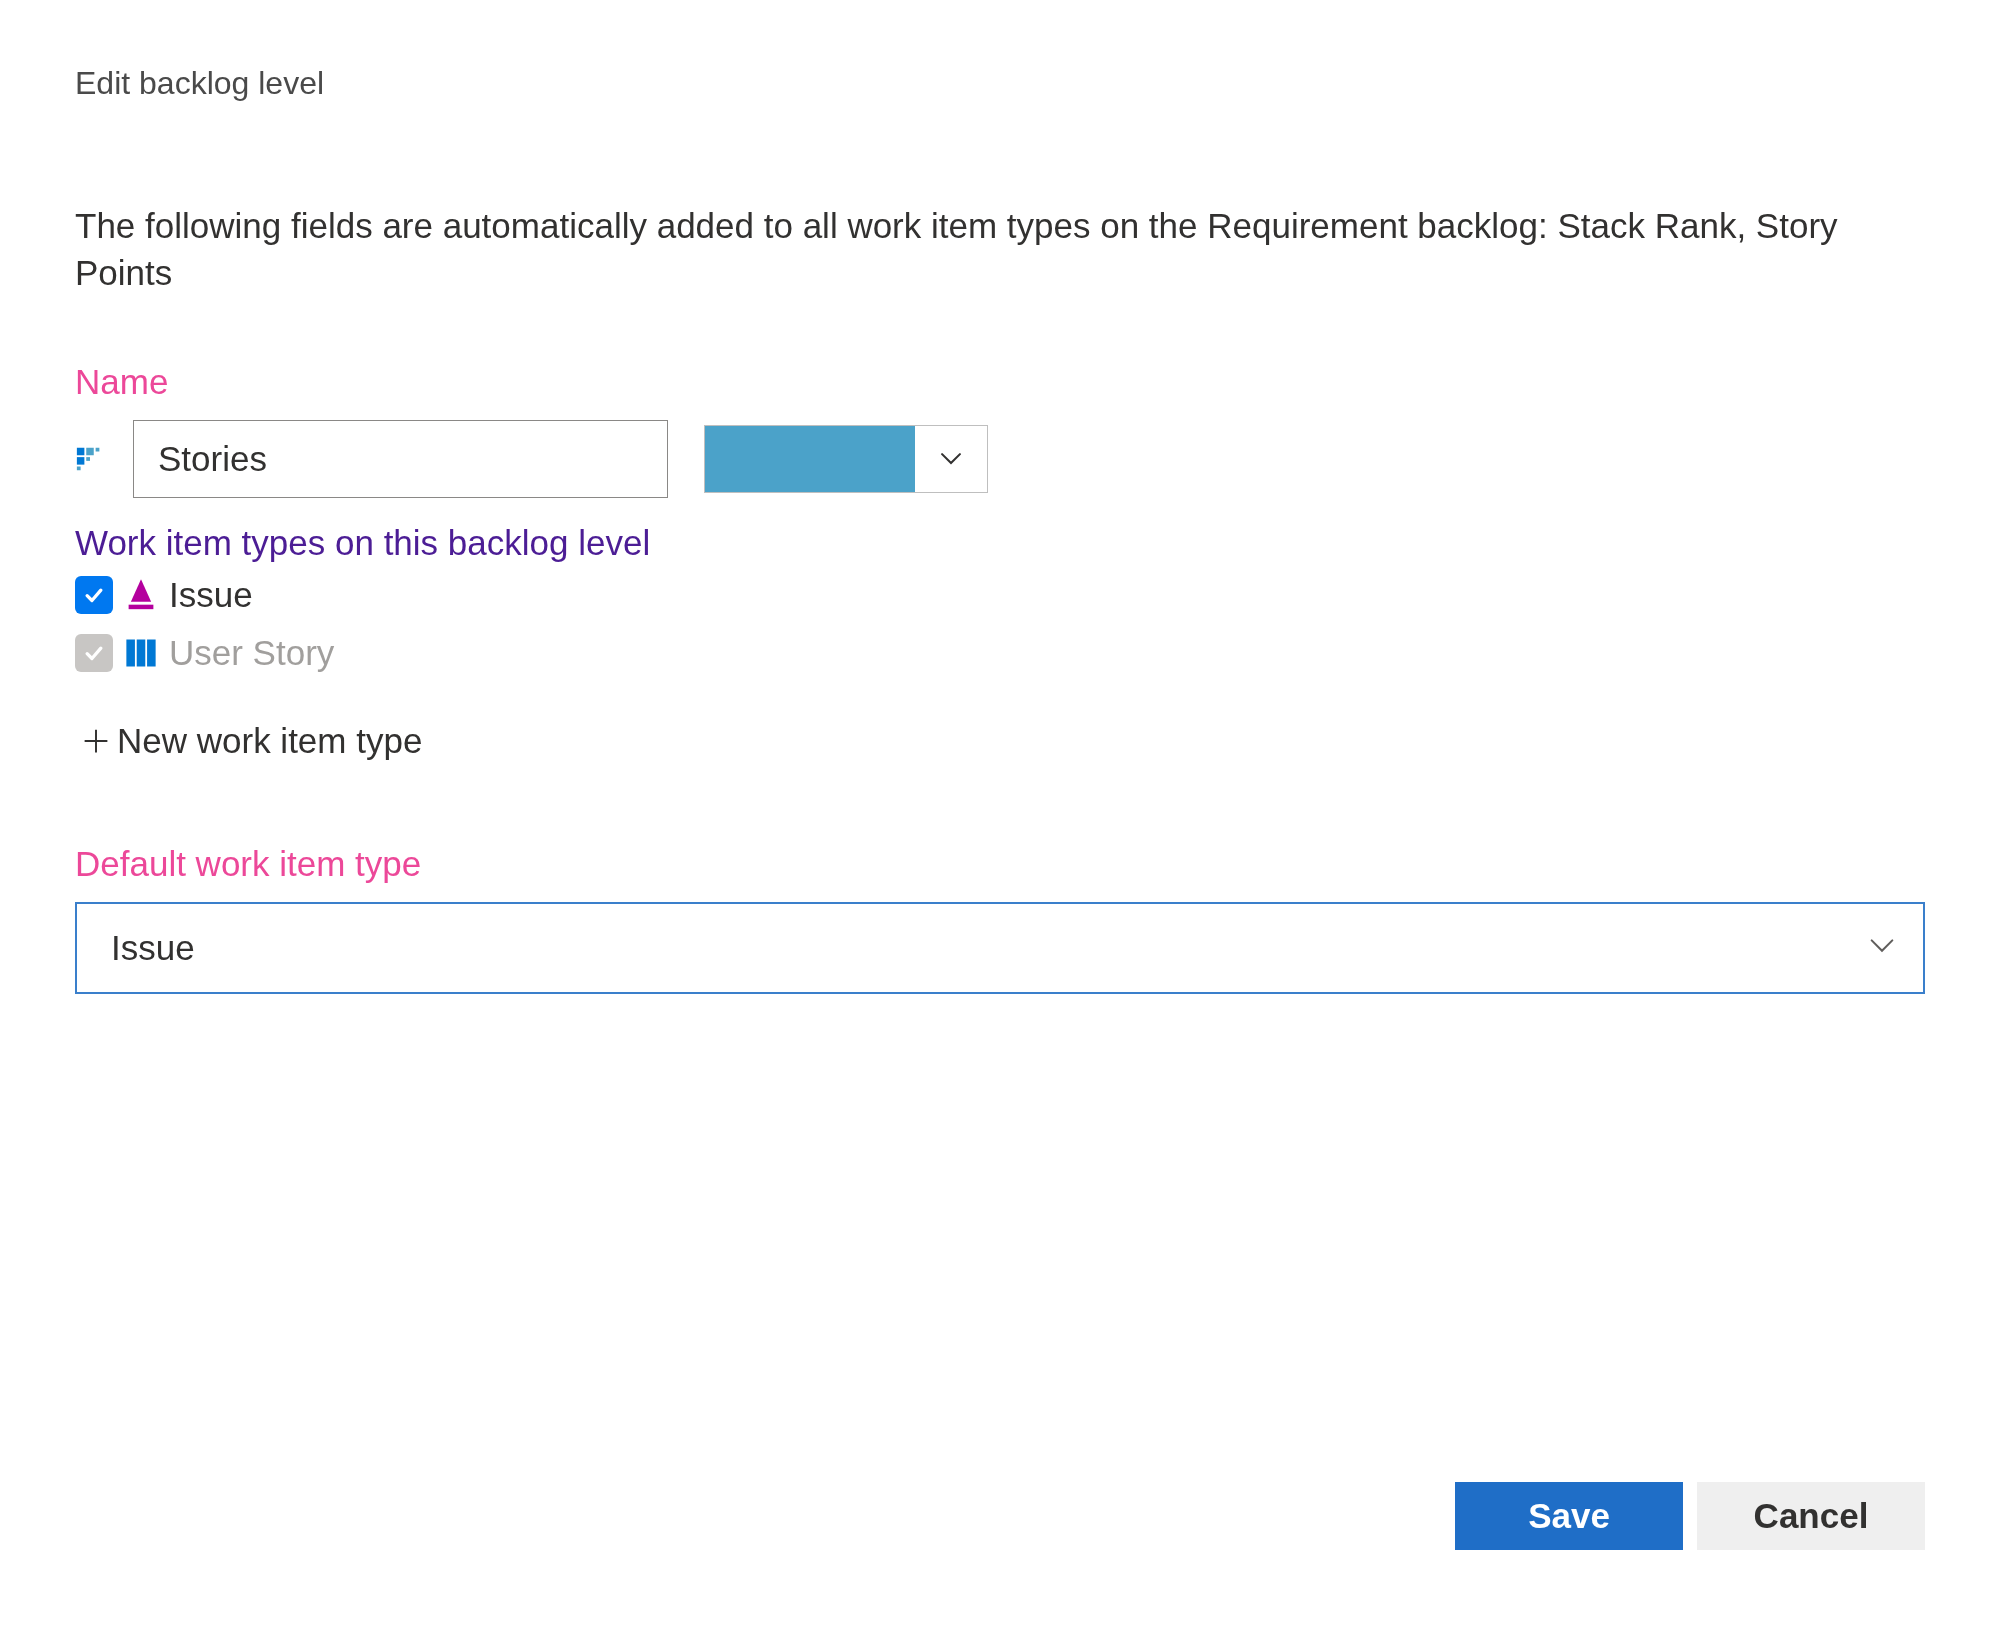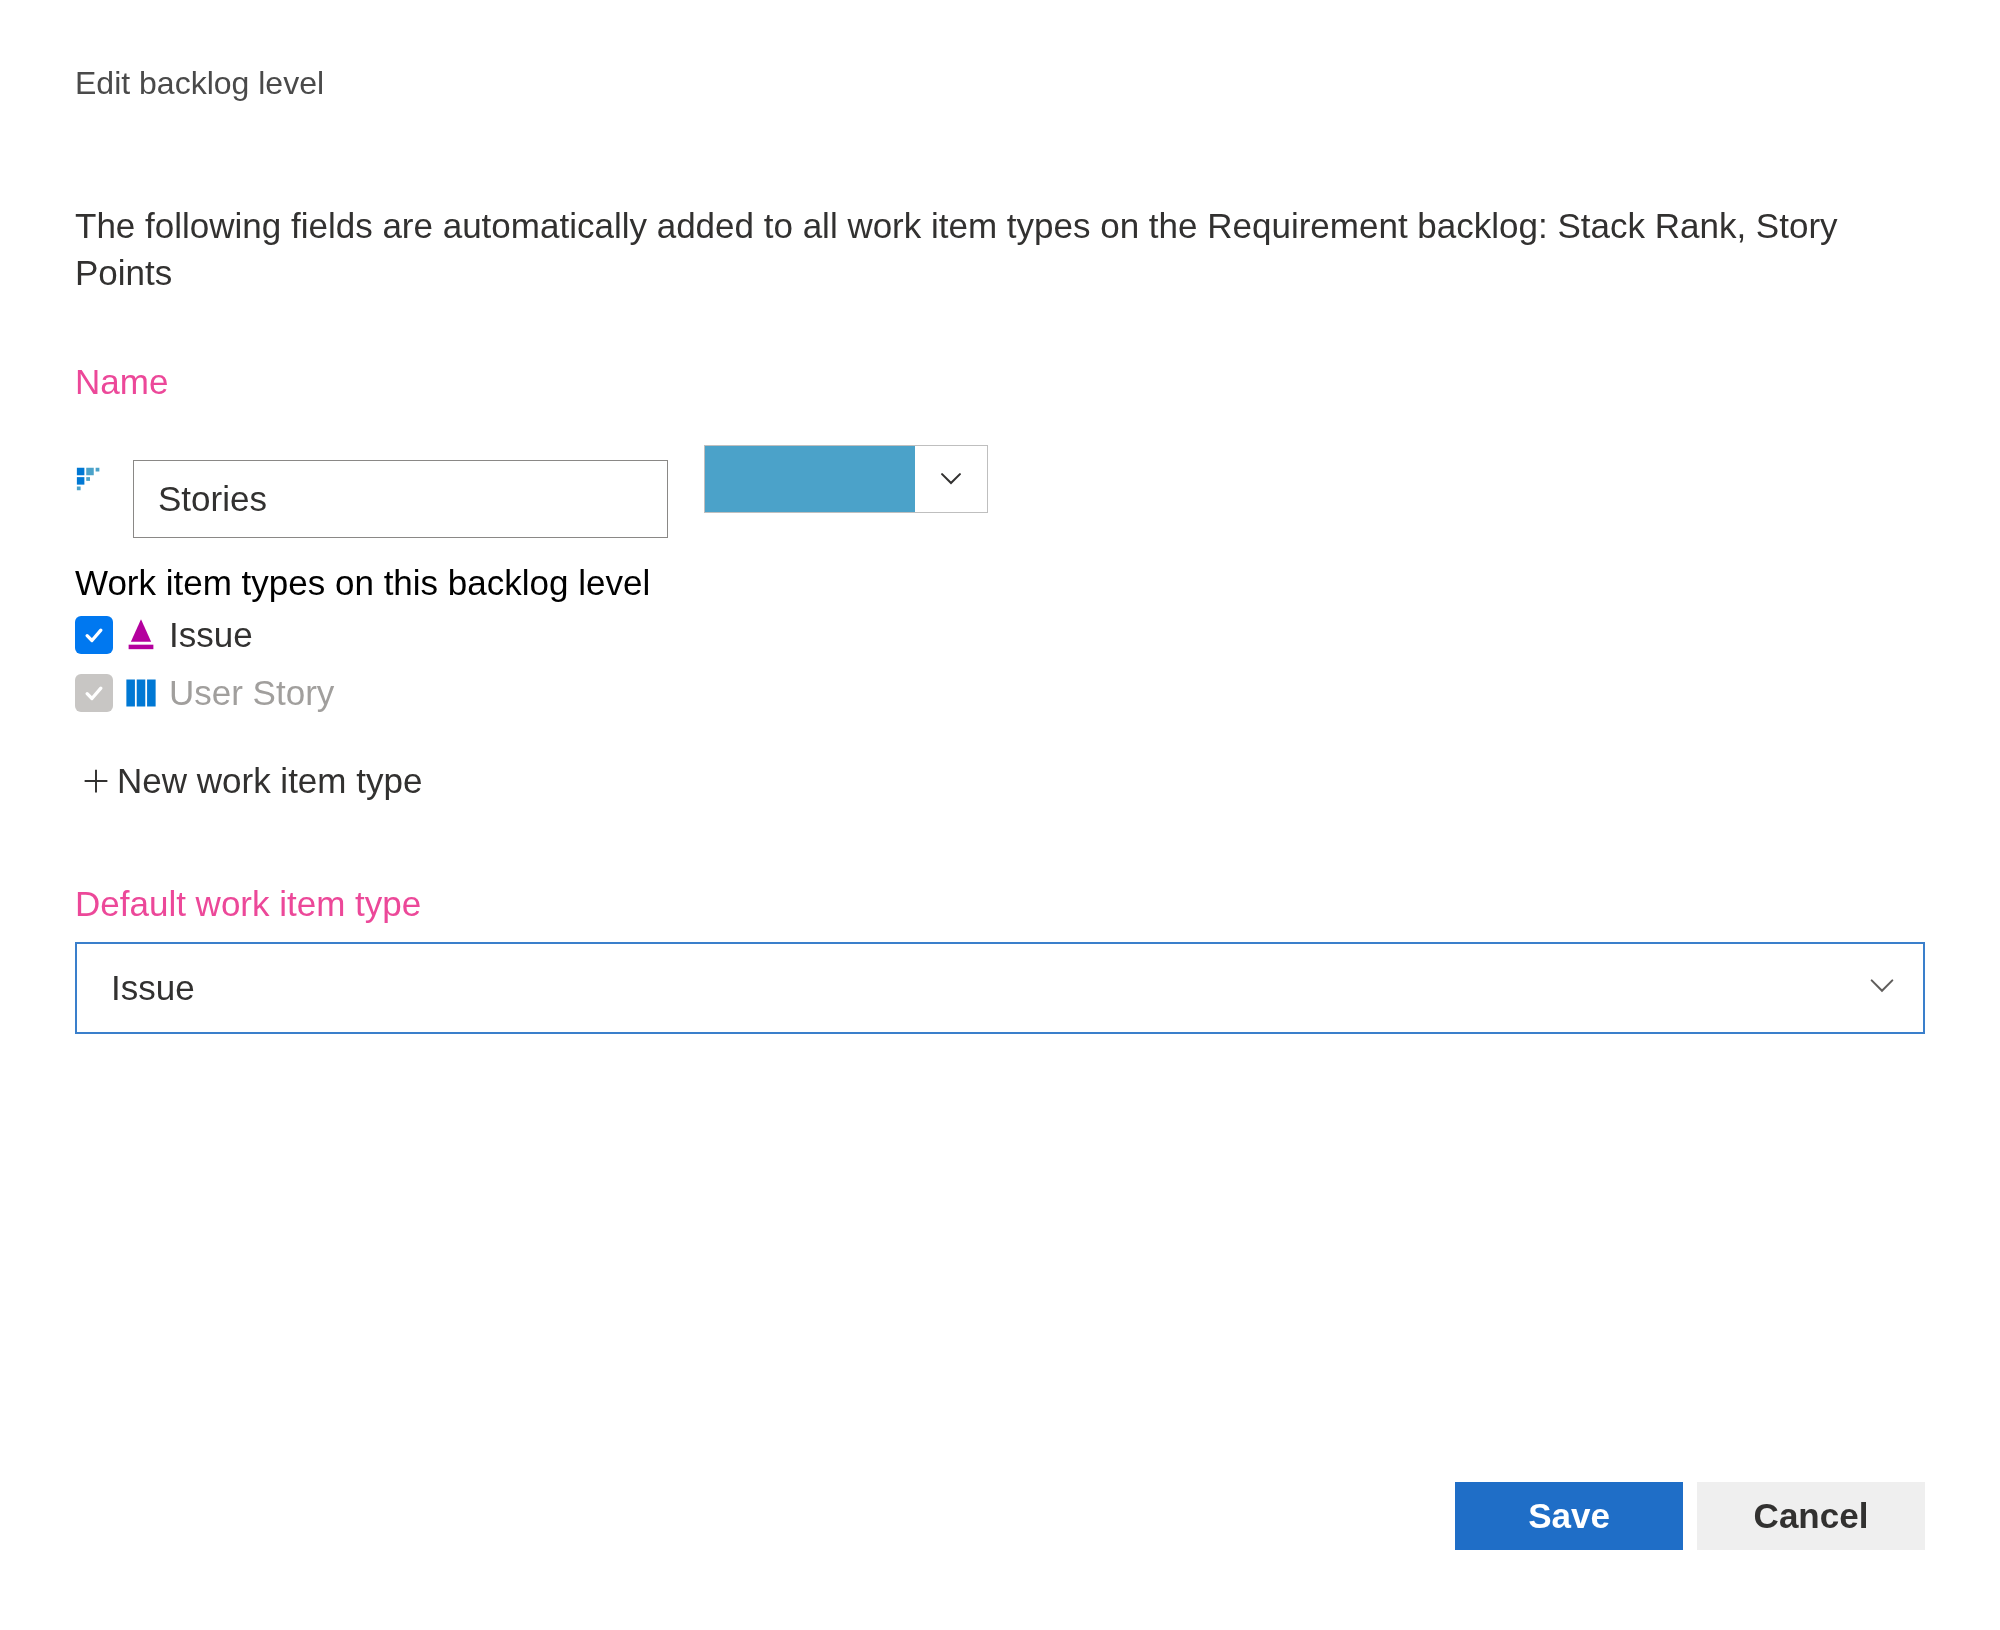--- a/index.html
+++ b/index.html
@@ -49,21 +49,20 @@
   }
   .name-input {
     width: 535px;
     height: 78px;
     border: 1px solid #8a8886;
     padding: 0 24px;
     font-size: 35px;
     font-family: inherit;
     color: #323130;
     background: #fff;
-    margin-top: 40px;
   }
   .color-picker {
     display: flex;
     height: 68px;
     border: 1px solid #bfbfbf;
     cursor: pointer;
     margin-left: 8px;
   }
   .color-swatch {
     width: 210px;
@@ -72,21 +71,21 @@
   .color-chevron {
     width: 72px;
     display: flex;
     align-items: center;
     justify-content: center;
     background: #fff;
   }
   .wit-section-label {
     font-size: 35px;
     font-weight: 400;
-    color: #000000;
+    color: #4c1d95;
     margin-bottom: 12px;
   }
   .wit-list {
     display: flex;
     flex-direction: column;
     gap: 18px;
     margin-bottom: 40px;
   }
   .wit-item {
     display: flex;

